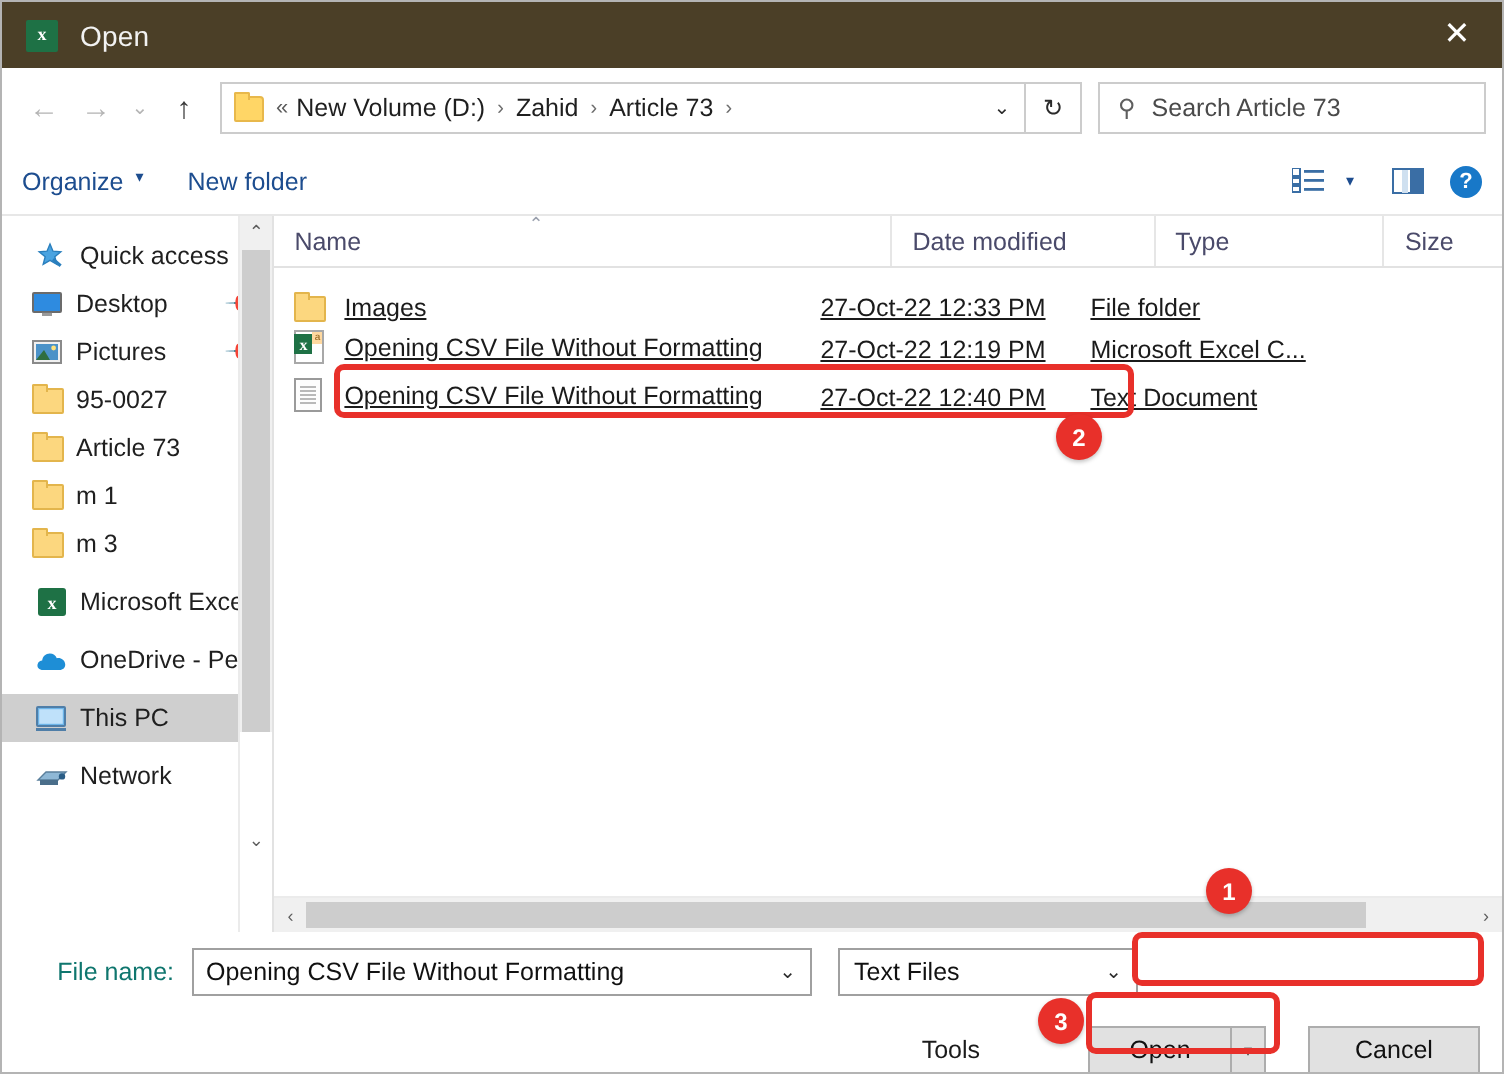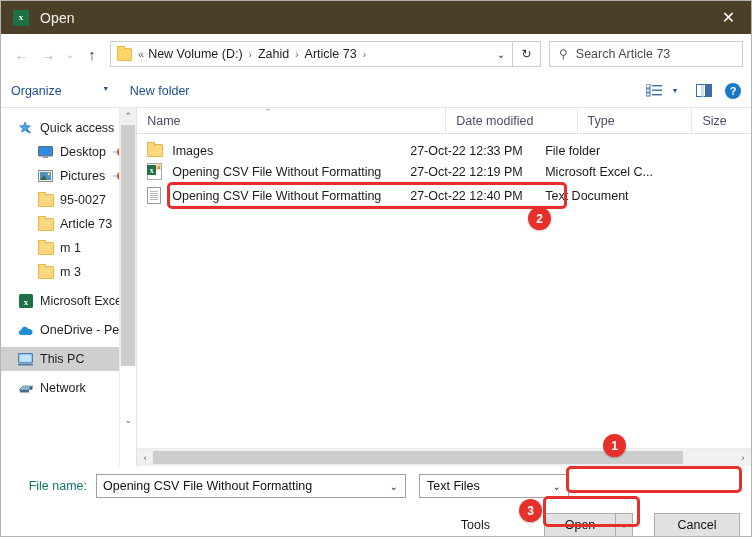--- a/index.html
+++ b/index.html
@@ -168,21 +168,20 @@
     display:flex; align-items:center;
     padding: 0 10px 0 10px;
     box-sizing:border-box;
     border-bottom: 1px solid #e7e7e7;
   }
   .cmd-item {
     font-size: 12.5px;
     color: #1d4d8f;
     display:flex; 
     margin-right: 22px;
-    gap: 36px;
   }
   .cmd-caret { font-size:8px; margin-left:6px; color:#1d4d8f; }
   .cmd-right { margin-left:auto; display:flex; align-items:center; gap:4px; }
   .viewicon {
     width: 18px; height:16px;
     display:flex;align-items:center;justify-content:center;
   }
   .viewicon svg { display:block; }
   .help-icon {
     width:16px;height:16px;border-radius:50%;
@@ -219,21 +218,21 @@
   .nav-item .ico {
     width:17px; height:16px; margin-right:6px;
     flex:none; display:flex;align-items:center;justify-content:center;
   }
   .nav-item .label { overflow:hidden; text-overflow:clip; }
   .nav-item .pin {
     margin-left:auto; margin-right:10px;
     color:#8a8a8a; font-size:10px;
     transform: rotate(45deg);
   }
-  .indent1 { padding-left: 36px; }
+  .indent1 { padding-left: 14px; }
 
   .folder-ico {
     width:14px;height:11px;
     background:#fcd77f;
     border:1px solid #e3b54c;
     border-radius:1px;
     position:relative;
   }
   .folder-ico:before{
     content:"";position:absolute;left:-1px;top:-3px;
@@ -287,23 +286,24 @@
   .col.size { width: 60px; border-right:none; }
   .sort-caret {
     position:absolute;
     left: 127px; top: -1px;
     color:#9aa0ad; font-size:9px;
   }
 
   .rows { position:relative; }
   .row {
     height: 21px;
-    display:flex; align-items:center;
+    display:flex; align-items:flex-end;
     font-size:12.5px;
     color:#1b1b1b;
+    text-decoration:underline;
   }
   .cell { box-sizing:border-box; display:flex; align-items:center; }
   .cell.name { width: 273px; padding-left: 10px; }
   .cell.date { width: 135px; }
   .cell.type { width: 118px; }
   .cell.size { width: 60px; }
   .cell .ficon { width:18px; margin-right:7px; display:flex; align-items:center; }
 
   .xls-ico {
     width:13px;height:15px;background:#ffffff;border:1px solid #a8a8a8;

